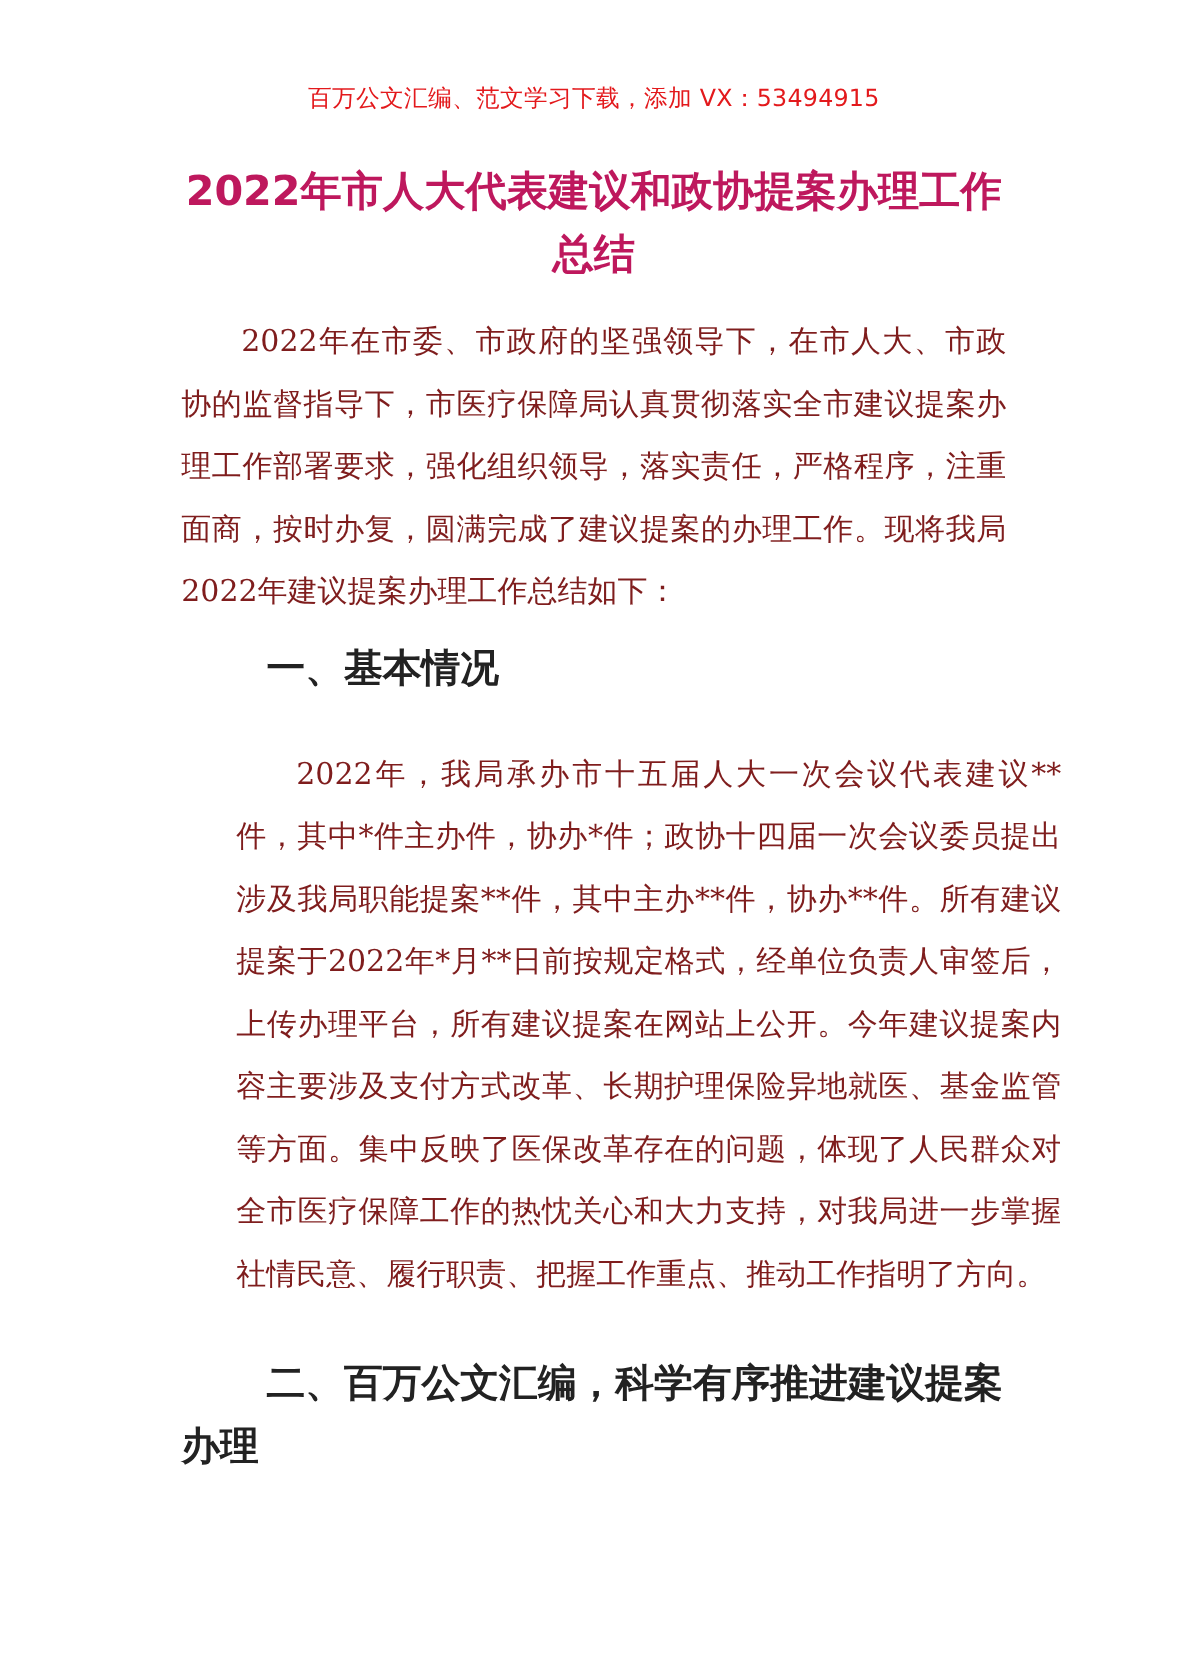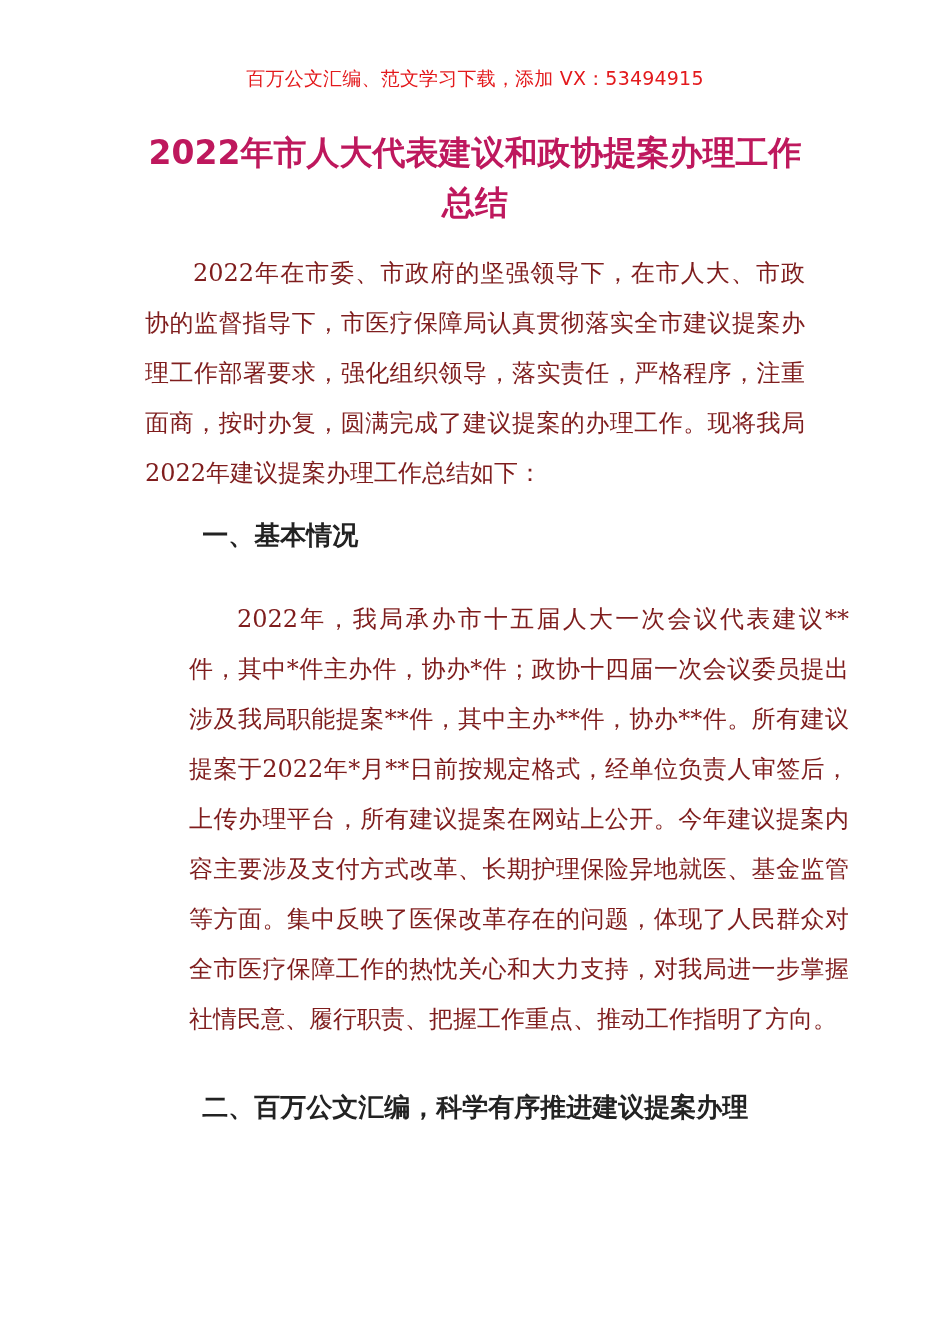--- a/index.html
+++ b/index.html
@@ -51,21 +51,21 @@
   .body-text p {
     margin: 0;
     text-indent: 2em;
   }
   .heading {
     position: absolute;
     left: 145px;
     width: 660px;
     font-family: "DejaVu Sans", "Liberation Sans", sans-serif;
     font-weight: bold;
-    font-size: 26px;
+    font-size: 31px;
     line-height: 50px;
     color: #222222;
     text-indent: 2.2em;
   }
   #para1 { top: 248px; }
   #heading1 { top: 510px; }
   #para2 { top: 594px; margin-left: 44px; }
   #heading2 { top: 1082px; }
 </style>
 </head>

